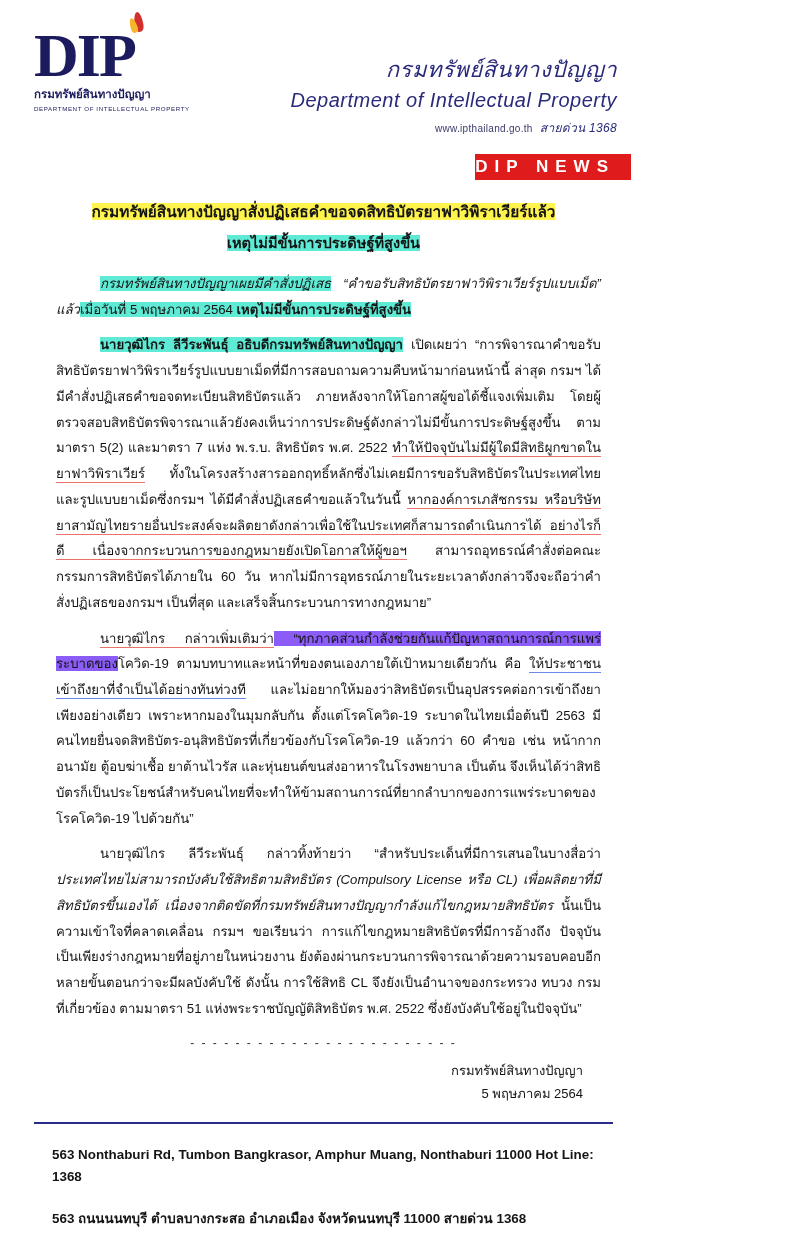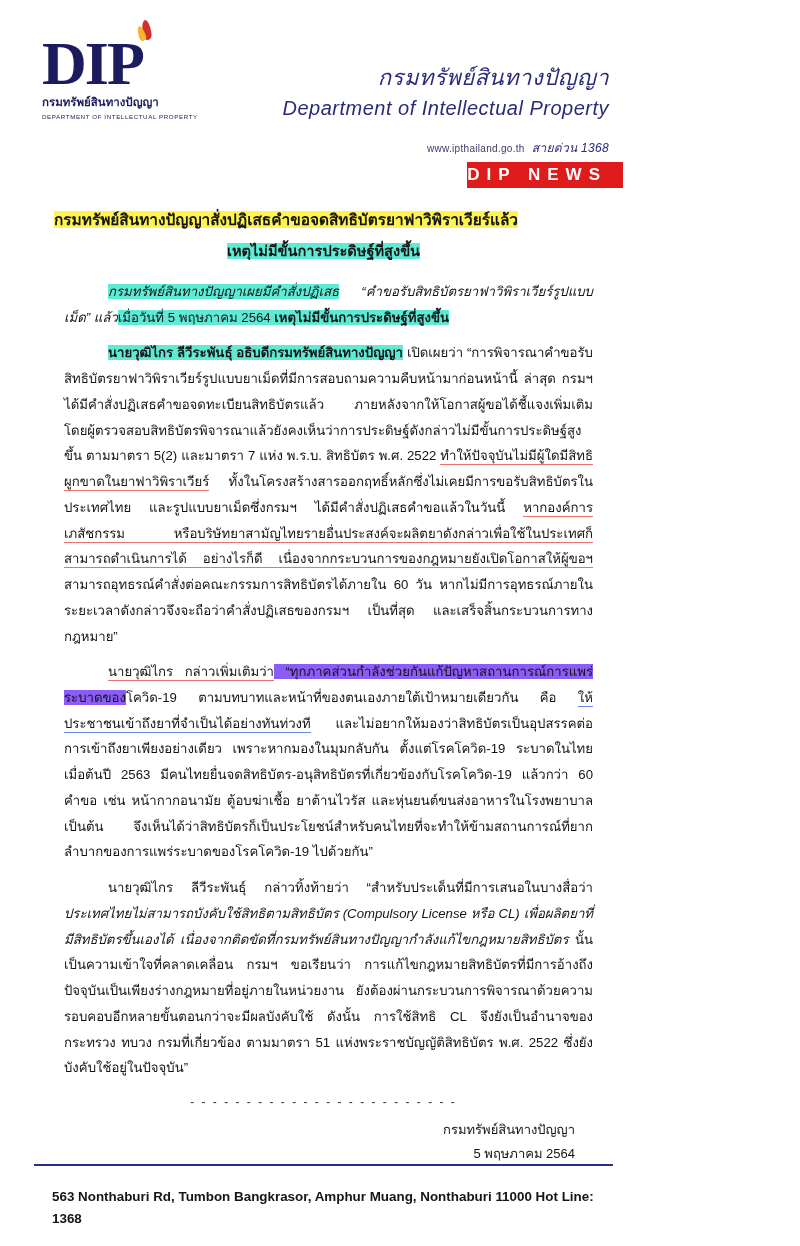--- a/index.html
+++ b/index.html
@@ -13,21 +13,21 @@
     font-family: "Liberation Sans", sans-serif;
     color: #1a1a1a;
     overflow: hidden;
     position: relative;
   }
   .page {
     position: relative;
     width: 647px;
     height: 1246px;
     box-sizing: border-box;
-    padding: 8px;
+    padding: 0;
   }
 
   
   .header {
     position: relative;
     height: 150px;
     padding: 26px 30px 0 34px;
     box-sizing: border-box;
     display: flex;
     align-items: flex-start;
@@ -100,21 +100,21 @@
     font-family: "Liberation Sans", sans-serif;
     font-size: 20px;
     color: #2a2a7a;
     font-style: italic;
     letter-spacing: 0.5px;
     margin-top: 2px;
   }
   .hr-url {
     font-size: 10px;
     color: #3a3a6a;
-    margin-top: 18px;
+    margin-top: 6px;
     letter-spacing: 0.3px;
   }
   .hr-url .hot {
     font-style: italic;
     color: #2a2a7a;
     font-size: 12px;
     margin-left: 4px;
   }
 
   
@@ -152,20 +152,21 @@
 
   
   .content {
     padding: 18px 46px 0 46px;
     font-size: 13.2px;
     line-height: 1.95;
     color: #141414;
     text-align: justify;
   }
   .title {
+    text-align: center;
     font-weight: bold;
     font-size: 15.4px;
     line-height: 1.85;
     margin-bottom: 2px;
   }
   .title .hl { background: #fff34d; }
   .subtitle {
     text-align: center;
     font-weight: bold;
     font-size: 14.6px;
@@ -303,15 +304,16 @@
 
     <div class="signoff">
       <div>กรมทรัพย์สินทางปัญญา</div>
       <div>5 พฤษภาคม 2564</div>
     </div>
   </div>
 
   <div class="footer">
     <div class="footer-rule"></div>
     <div class="footer-addr">563 Nonthaburi Rd, Tumbon Bangkrasor, Amphur Muang, Nonthaburi 11000 Hot Line: 1368</div>
+    <div class="footer-addr th">563 ถนนนนทบุรี ตำบลบางกระสอ อำเภอเมือง จังหวัดนนทบุรี 11000 สายด่วน 1368</div>
   </div>
 
 </div>
 
 </body></html>

